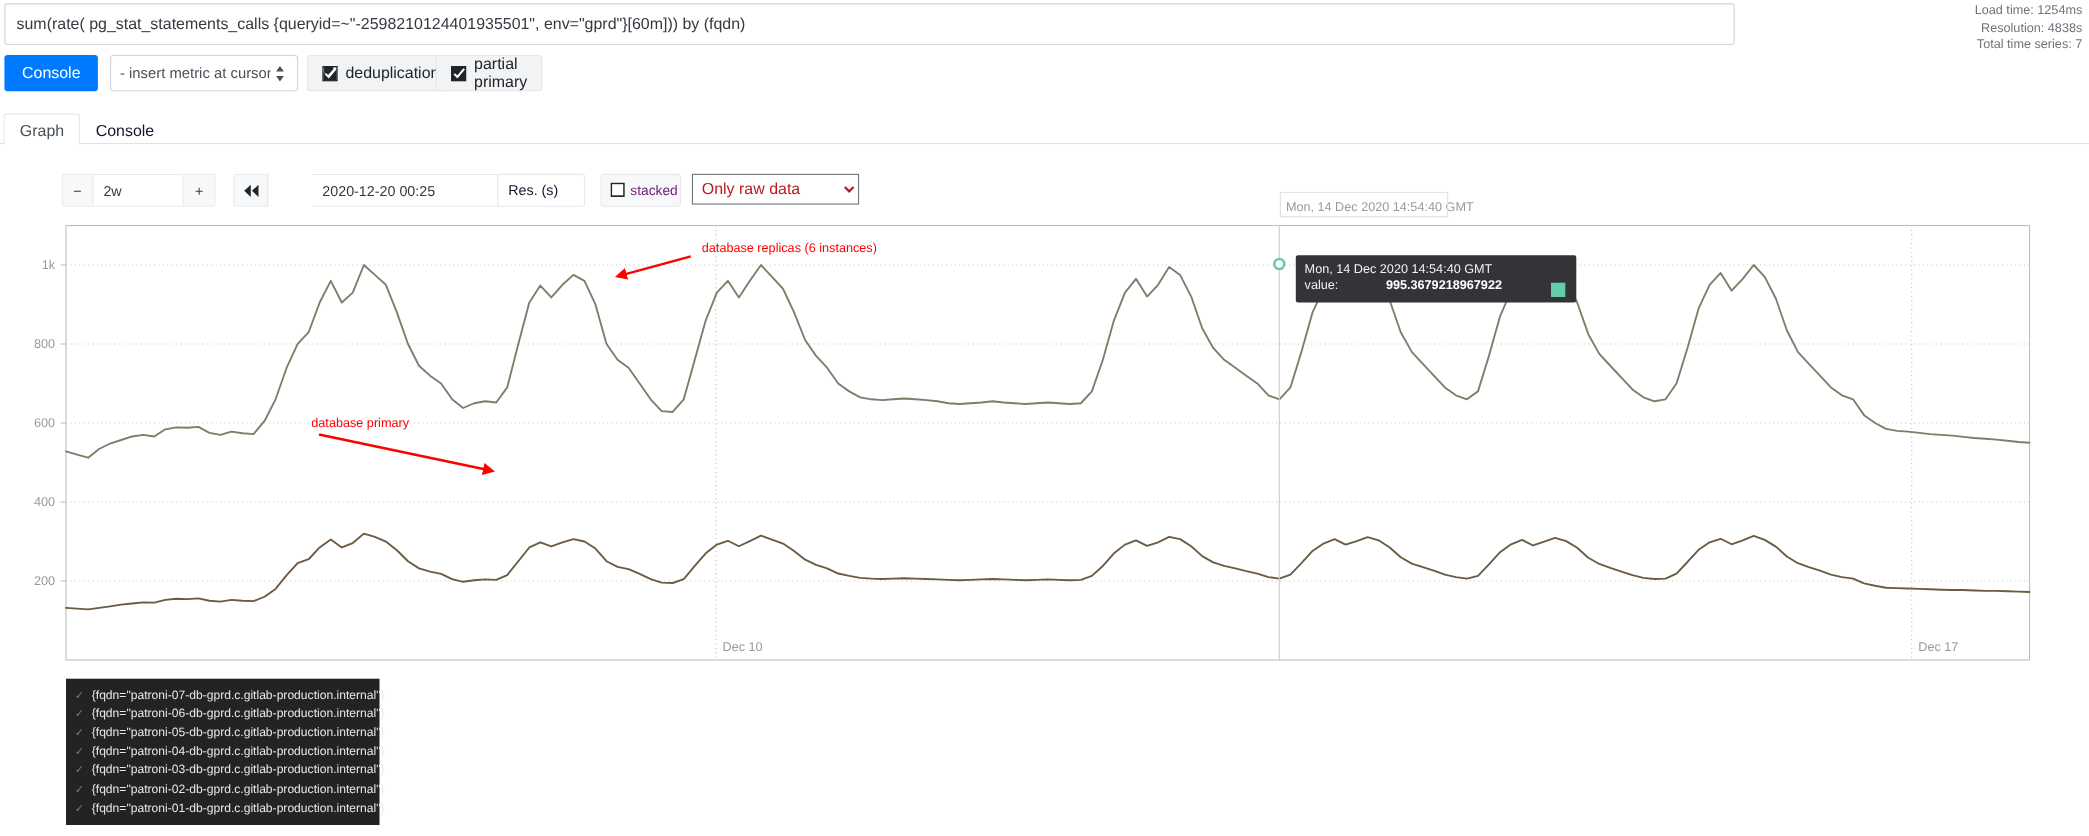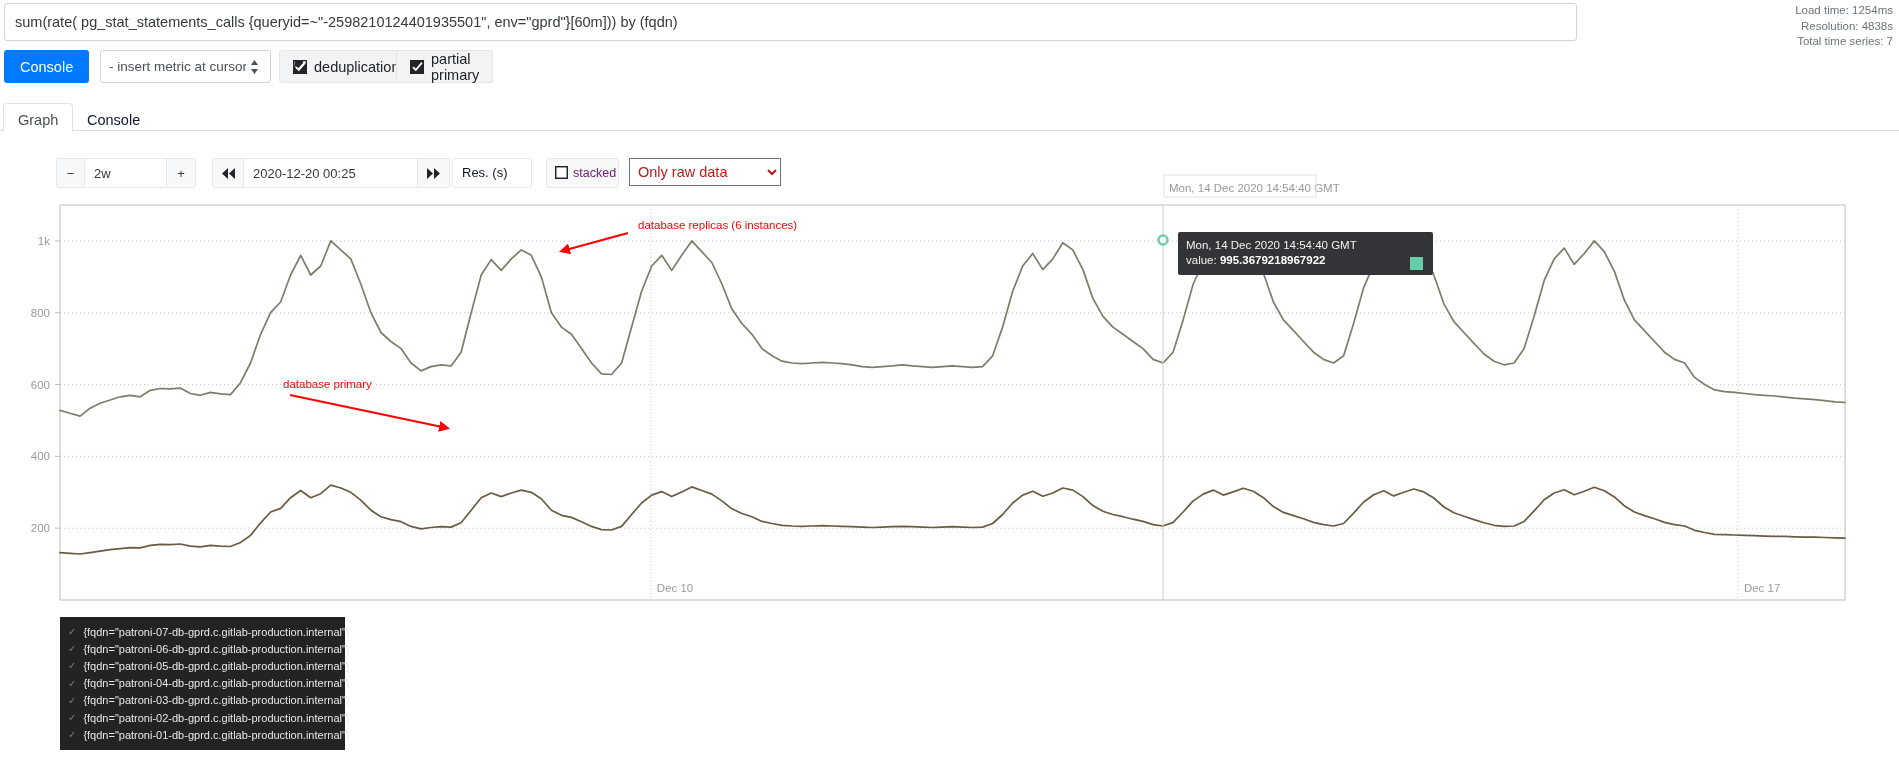--- a/index.html
+++ b/index.html
@@ -89,21 +89,21 @@
     height: 30px; border: 1px solid #e6e8ea; background: #f7f8f9;
     display: flex; align-items: center; justify-content: center;
     font-size: 13px; color: #343a40; cursor: pointer;
   }
   .gfield { background: #fff; cursor: text; justify-content: flex-start; padding: 0 9px; }
   .grp .gbtn + .gfield, .grp .gfield + .gbtn, .grp .gbtn + .gbtn { border-left: none; }
   #range-group { left: 56px; }
   #range-dec { width: 29px; }
   #range-val { width: 82px; text-align: right; }
   #range-inc { width: 29px; }
-  #time-group { left: 212px; }
+  #time-group { left: 212px; gap: 40px; }
   #time-back { width: 32px; }
   #time-val { width: 174px; }
   #time-fwd { width: 32px; }
   #res-field {
     left: 452px; width: 80px; height: 30px;
     border: 1px solid #e6e8ea; background: #fff; border-radius: 3px;
     font-size: 13px; color: #0f172a; padding: 0 9px; line-height: 28px;
   }
   #stacked-btn {
     left: 546px; width: 73px; border: 1px solid #e6e8ea; background: #f7f8f9;
@@ -124,21 +124,21 @@
   .annot-text { font-size: 11.5px; fill: #ff0000; font-family: "Liberation Sans", sans-serif; }
   .cursor-label { font-size: 11.5px; fill: #9a9a9a; font-family: "Liberation Sans", sans-serif; }
 
   
   #tooltip {
     position: absolute; left: 1178px; top: 232px;
     width: 255px; padding: 6px 8px 7px 8px;
     background: #333437; color: #f2f2f2; border-radius: 2px;
     font-size: 11.5px; line-height: 15px;
   }
-  #tooltip .tt-val b { color: #fff; }
+  #tooltip .tt-val b { color: #fff; margin-left: 40px; }
   #tooltip .tt-swatch {
     position: absolute; right: 10px; top: 25px;
     width: 13px; height: 13px; background: #66cdaa;
   }
   #tooltip .tt-key { font-weight: bold; }
 
   
   #legend {
     position: absolute; left: 60px; top: 617px;
     width: 285px; background: #222324; padding: 6px 4px 7px 4px;

